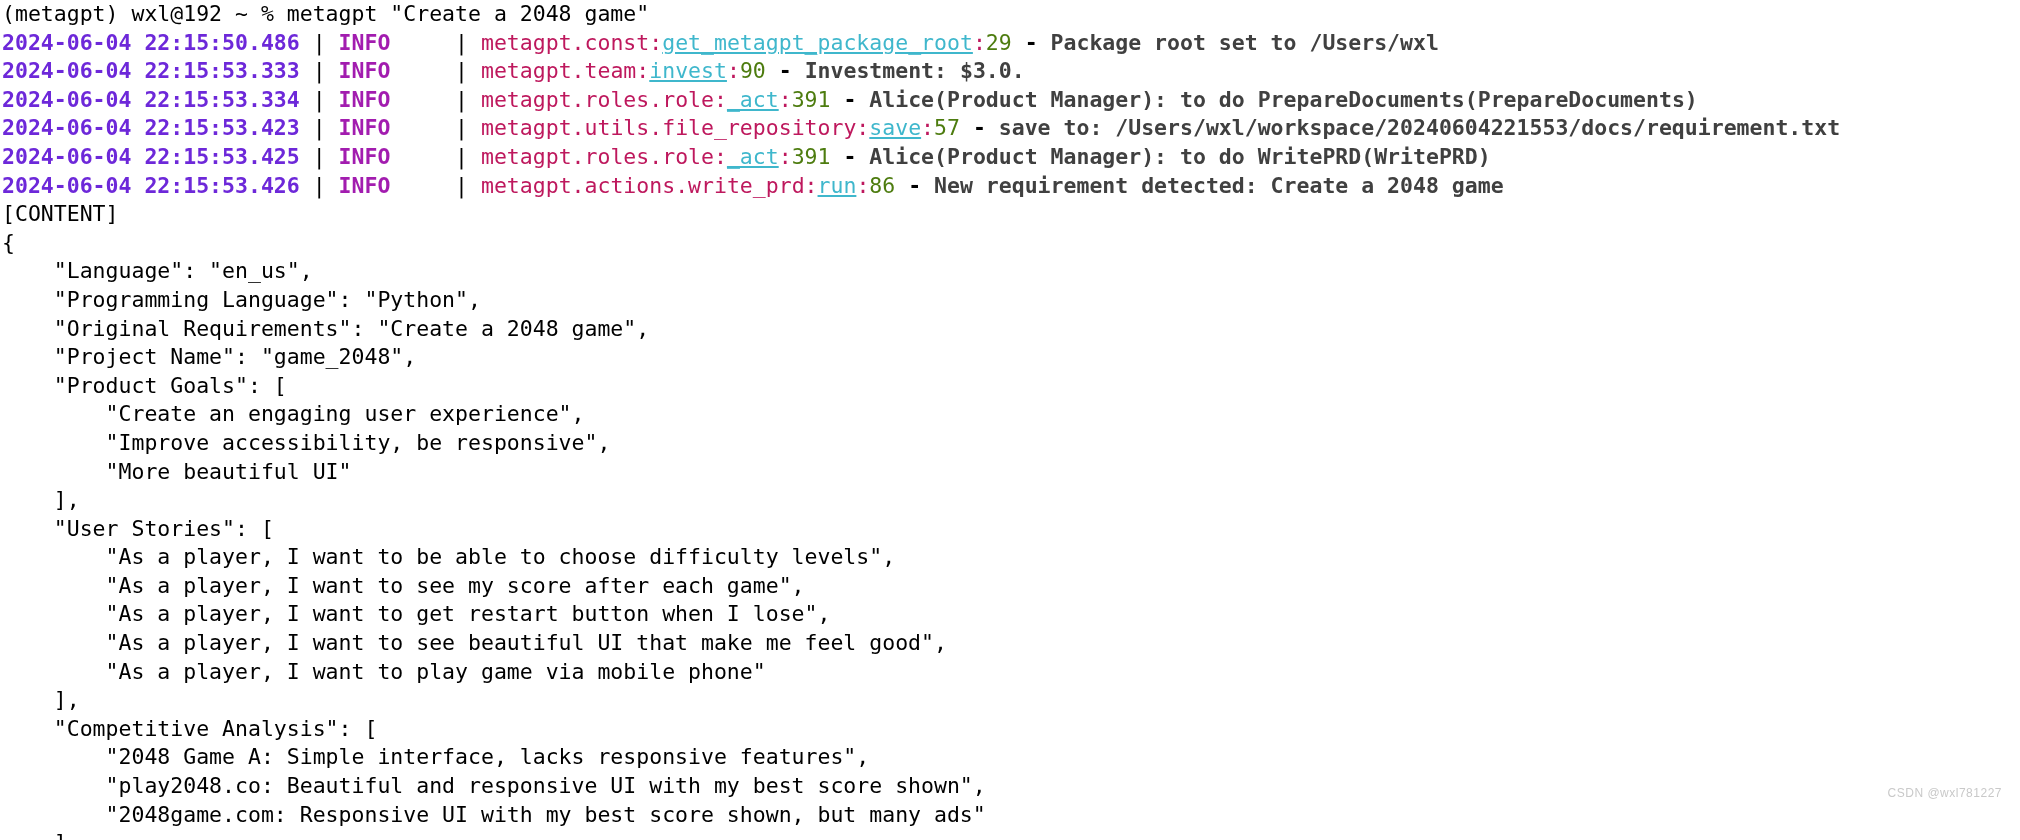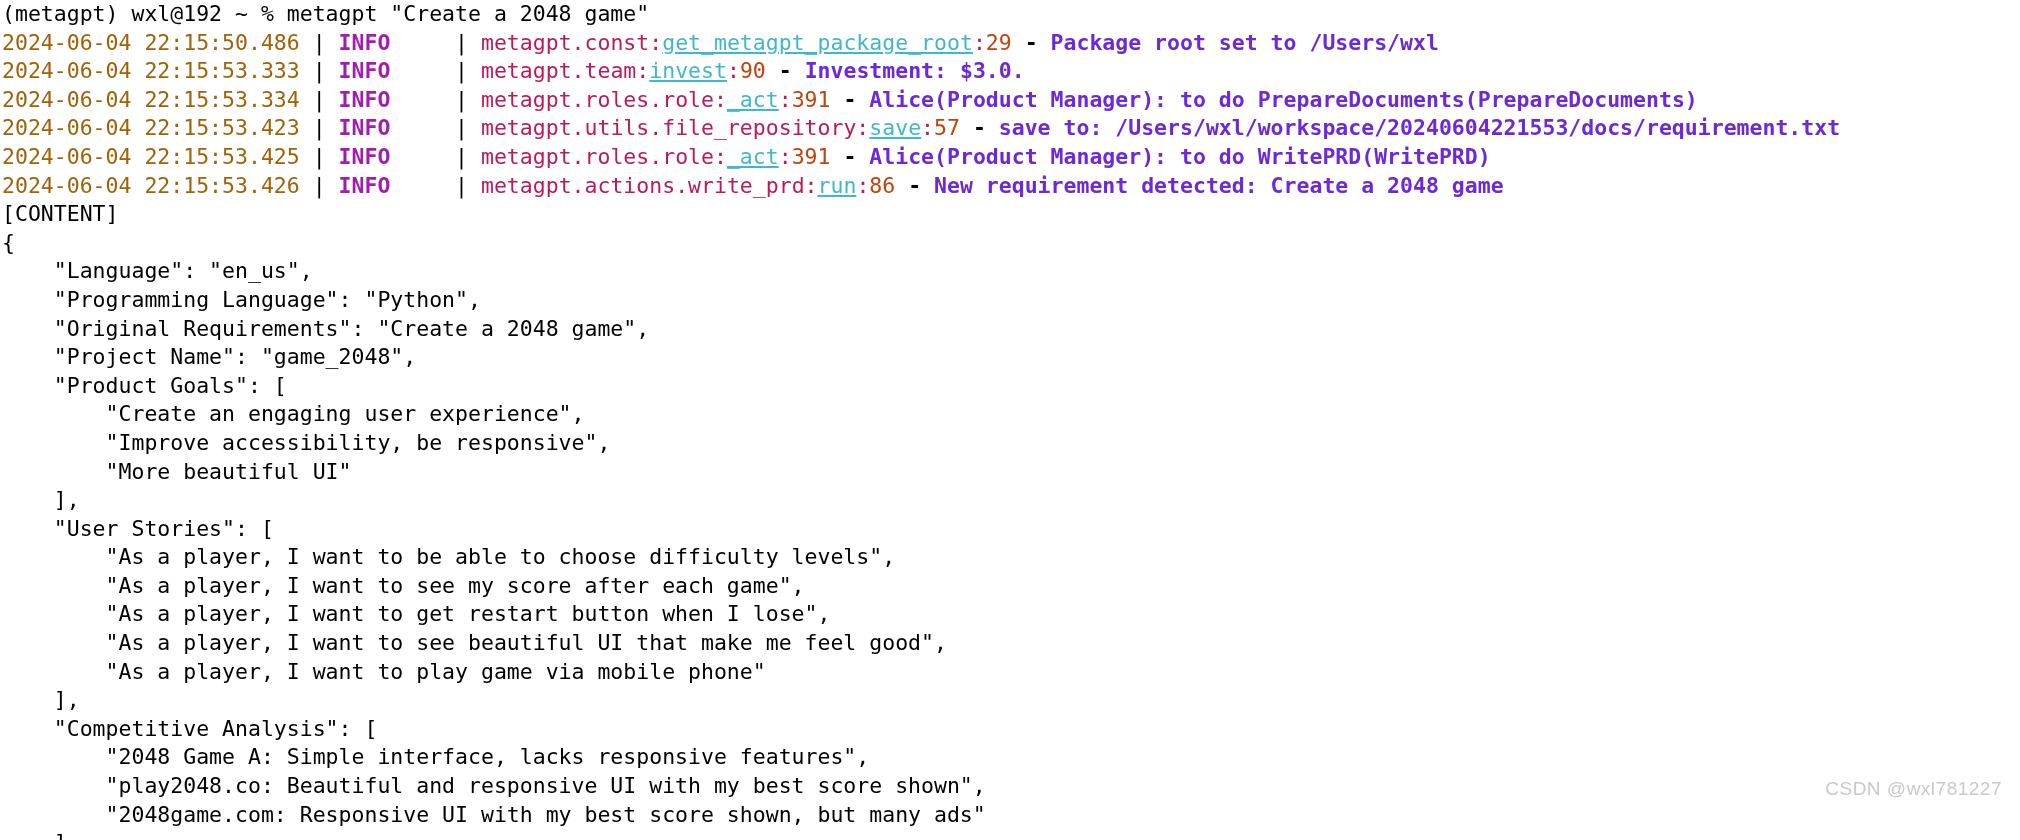--- a/index.html
+++ b/index.html
@@ -26,35 +26,35 @@
     font-size: 21.5px;
     line-height: 28.6px;
     white-space: pre;
     color: #000000;
     letter-spacing: 0px;
     padding-left: 2px;
   }
   .prompt-line {
     color: #000000;
   }
-  .ts { color: #a16207; }
+  .ts { color: #6d28d9; font-weight: bold; }
   .sep { color: #000000; }
   .lvl { color: #a21caf; font-weight: bold; }
   .mod { color: #be185d; }
   .modsub { color: #3fb7cc; text-decoration: underline; }
-  .lineno { color: #c2410c; }
+  .lineno { color: #4d7c0f; }
   .dash { color: #000000; font-weight: bold; }
-  .msg { color: #6d28d9; font-weight: bold; }
+  .msg { color: #404040; font-weight: bold; }
   .json { color: #000000; }
   #watermark {
     position: absolute;
     right: 18px;
     bottom: 8px;
     font-family: "Liberation Sans", sans-serif;
-    font-size: 19px;
+    font-size: 12px;
     color: #c9c9c9;
     letter-spacing: 0.5px;
     white-space: pre;
   }
 </style>
 </head>
 <body>
 
 <div id="terminal">
 

